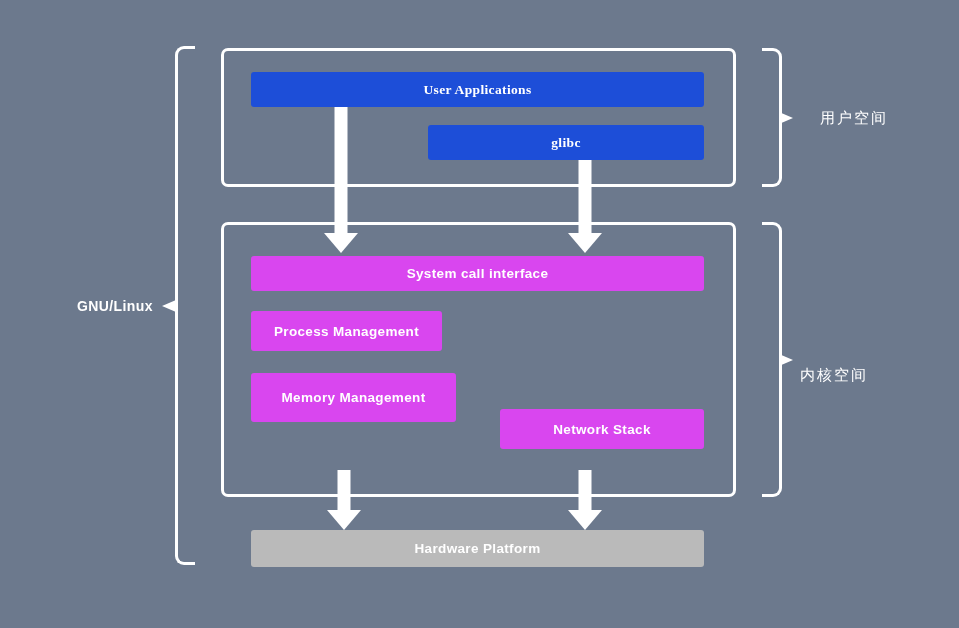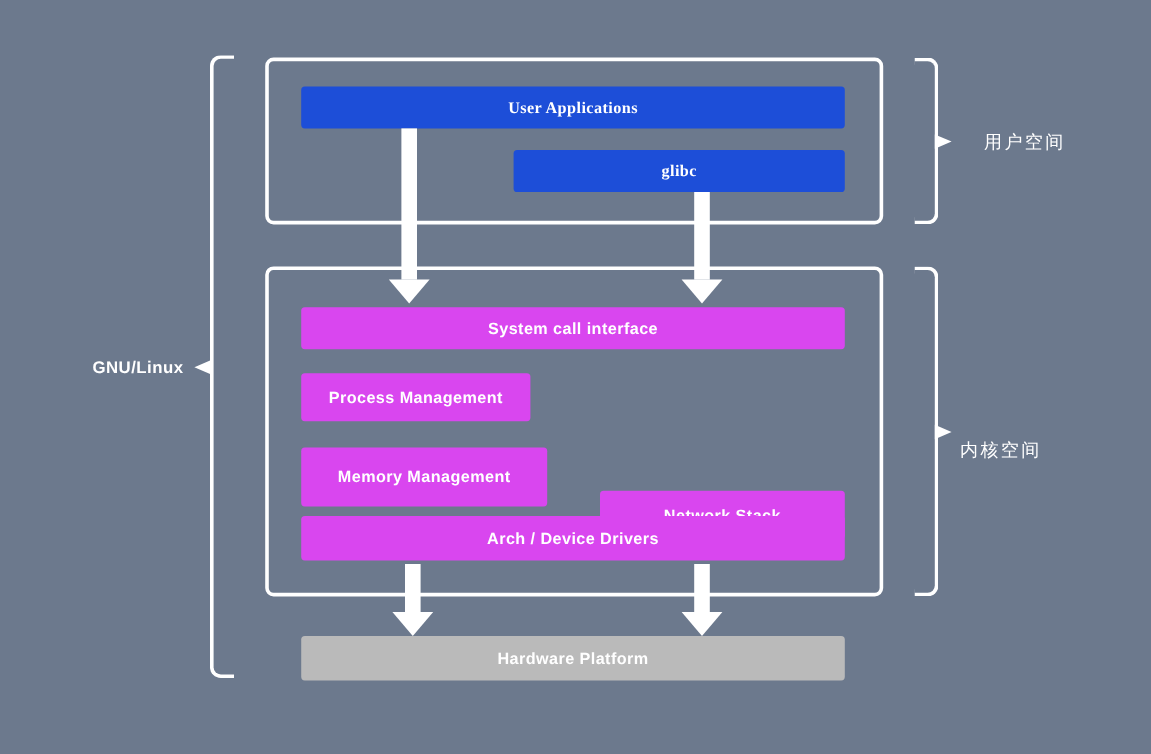--- a/index.html
+++ b/index.html
@@ -232,21 +232,20 @@
 
   <div class="block pink" id="blk-syscall-interface">System call interface</div>
 
   <div class="block pink" id="blk-process-mgmt">Process Management</div>
 
 
   <div class="block pink" id="blk-memory-mgmt">Memory Management</div>
 
   <div class="block pink" id="blk-network-stack">Network Stack</div>
 
-  <div class="block pink" id="blk-arch-drivers">Arch / Device Drivers</div>
 
   <div class="arrow" id="arrow-kernel-to-hardware-left">
     <div class="shaft"></div>
     <div class="head"></div>
   </div>
 
   <div class="arrow" id="arrow-kernel-to-hardware-right">
     <div class="shaft"></div>
     <div class="head"></div>
   </div>

